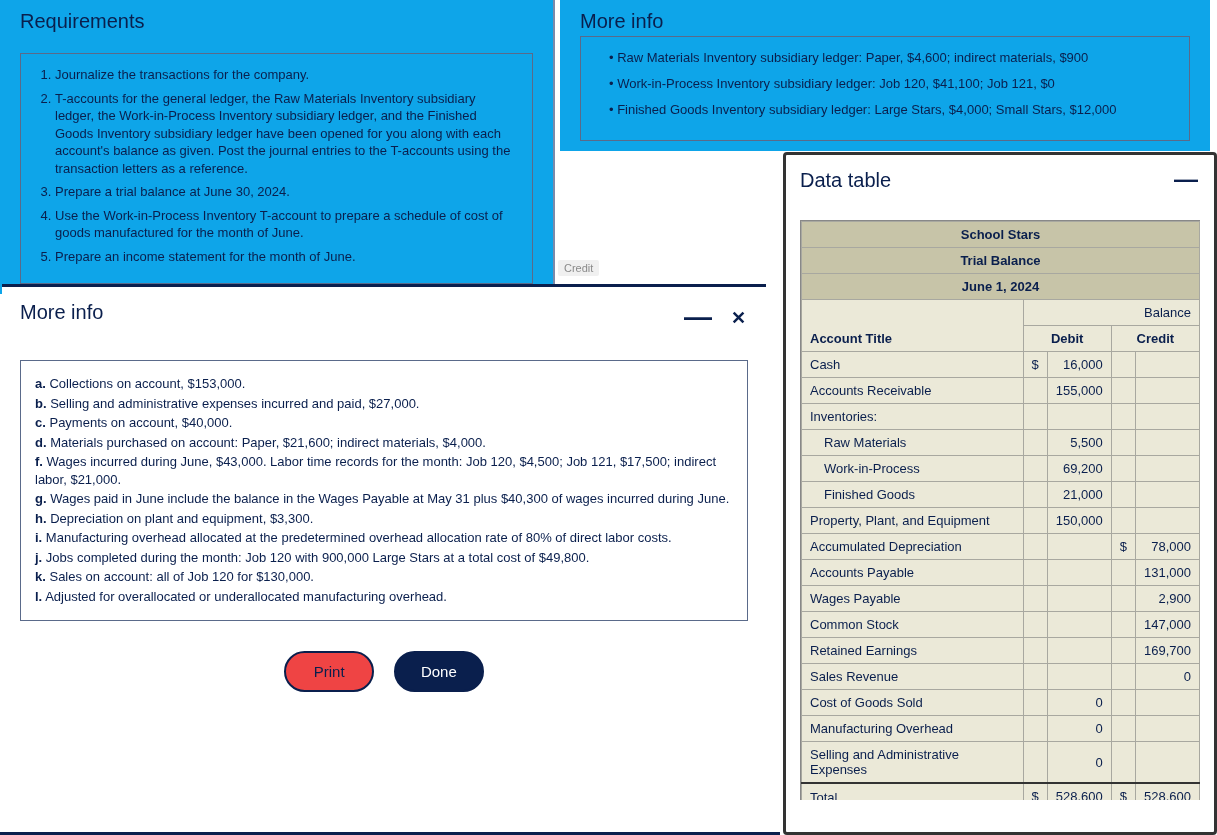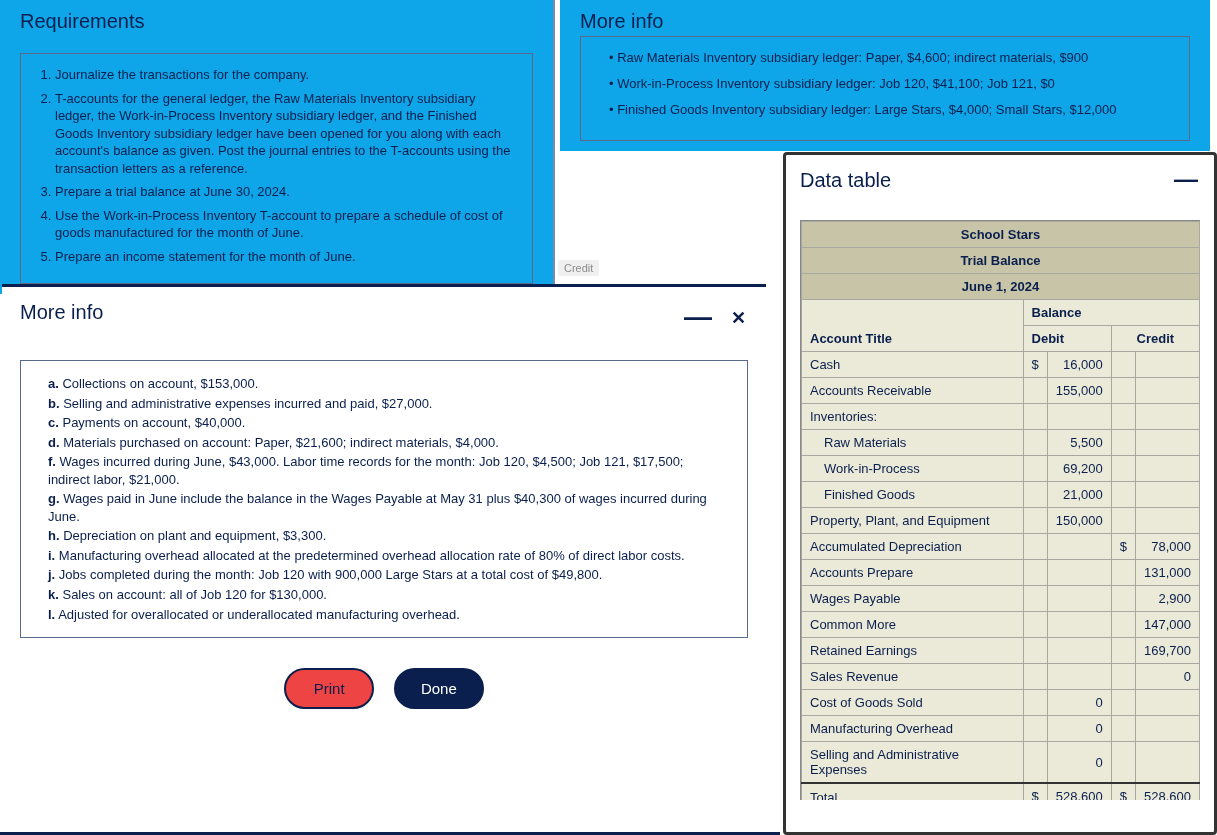--- a/index.html
+++ b/index.html
@@ -57,40 +57,40 @@
   .dt-scroll {
     height: 100%; overflow-y: scroll; border-top: 1px solid #888; border-left: 1px solid #888;
   }
   .dt-scroll::-webkit-scrollbar { width: 16px; }
   .dt-scroll::-webkit-scrollbar-track { background: #f0f0f0; border-left: 1px solid #ccc; }
   .dt-scroll::-webkit-scrollbar-thumb { background: #c0c0c0; border-radius: 2px; }
   .dt-scroll::-webkit-scrollbar-button { height: 16px; background: #e0e0e0; }
   .tb { width: 100%; border-collapse: collapse; background: #ebe9d8; }
   .tb td, .tb th { border: 1px solid #a8a8a0; padding: 5px 8px; height: 20px; }
   .tb .head { background: #c7c4a8; text-align: center; font-weight: bold; }
-  .tb .bal-hdr { text-align: left; font-weight: bold; }
+  .tb .bal-hdr { text-align: right; font-weight: normal; }
   .tb .col-hdr { font-weight: bold; }
   .tb .dr { text-align: right; white-space: nowrap; }
   .tb .cr { text-align: right; white-space: nowrap; }
   .tb .indent { padding-left: 22px; }
   .tb .total-row td { border-top: 2px solid #333; font-weight: normal; }
   .tb .underline-top { border-top: 1px solid #333; }
   .tb .double-under { border-bottom: 3px double #333; }
 
   
   .mi-bot {
     left: 2px; top: 284px; width: 764px; height: 540px;
     border-top: 3px solid #0a1f4d; background: #fff;
     padding: 14px 18px;
   }
   .mi-bot .ctrls { position: absolute; top: 20px; right: 20px; font-size: 18px; }
   .mi-bot .ctrls .min, .mi-bot .ctrls .x { cursor: pointer; margin-left: 14px; font-weight: bold; }
   .mi-bot .ctrls .min { font-size: 28px; line-height: 10px; position: relative; top: 2px; }
   .mi-bot .box { margin-top: 36px; }
-  .mi-bot p { margin: 2px 13px; line-height: 1.35; }
+  .mi-bot p { margin: 2px 0; line-height: 1.35; }
   .mat-table {
     margin: 6px 0 4px 70px; border-collapse: collapse;
   }
   .mat-table td { padding: 3px 10px; }
   .mat-table .mt-hdr td { border-top: 1px solid #333; }
   .mat-table .ul td { border-bottom: 1px solid #333; }
   .mat-table .lab { font-weight: bold; }
   .mat-table .dol { text-align: left; }
   .mat-table .amt { text-align: right; min-width: 56px; }
 
@@ -151,21 +151,21 @@
               <td colspan="5">Trial Balance</td>
             </tr>
         <tr class="head">
               <td colspan="5">June 1, 2024</td>
             </tr>
         <tr>
           <td rowspan="2" class="col-hdr" style="vertical-align:bottom">Account Title</td>
           <td colspan="4" class="bal-hdr">Balance</td>
         </tr>
         <tr>
-          <td colspan="2" class="col-hdr" style="">Debit</td>
+          <td colspan="2" class="col-hdr" style="text-align:center">Debit</td>
           <td colspan="2" class="col-hdr" style="text-align:center">Credit</td>
         </tr>
         </tbody>
           <tbody id="tb-body">
             <tr>
               <td>Cash</td>
               <td class="dr " style="width: 14px;">$</td>
               <td class="dr ">16,000</td>
               <td class="cr " style="width: 14px;"></td>
               <td class="cr "></td>
@@ -213,35 +213,35 @@
               <td class="cr "></td>
             </tr>
             <tr>
               <td>Accumulated Depreciation</td>
               <td class="dr " style="width: 14px;"></td>
               <td class="dr "></td>
               <td class="cr " style="width: 14px;">$</td>
               <td class="cr ">78,000</td>
             </tr>
             <tr>
-              <td>Accounts Prepare</td>
+              <td>Accounts Payable</td>
               <td class="dr " style="width: 14px;"></td>
               <td class="dr "></td>
               <td class="cr " style="width: 14px;"></td>
               <td class="cr ">131,000</td>
             </tr>
             <tr>
               <td>Wages Payable</td>
               <td class="dr " style="width: 14px;"></td>
               <td class="dr "></td>
               <td class="cr " style="width: 14px;"></td>
               <td class="cr ">2,900</td>
             </tr>
             <tr>
-              <td>Common More</td>
+              <td>Common Stock</td>
               <td class="dr " style="width: 14px;"></td>
               <td class="dr "></td>
               <td class="cr " style="width: 14px;"></td>
               <td class="cr ">147,000</td>
             </tr>
             <tr>
               <td>Retained Earnings</td>
               <td class="dr " style="width: 14px;"></td>
               <td class="dr "></td>
               <td class="cr " style="width: 14px;"></td>

